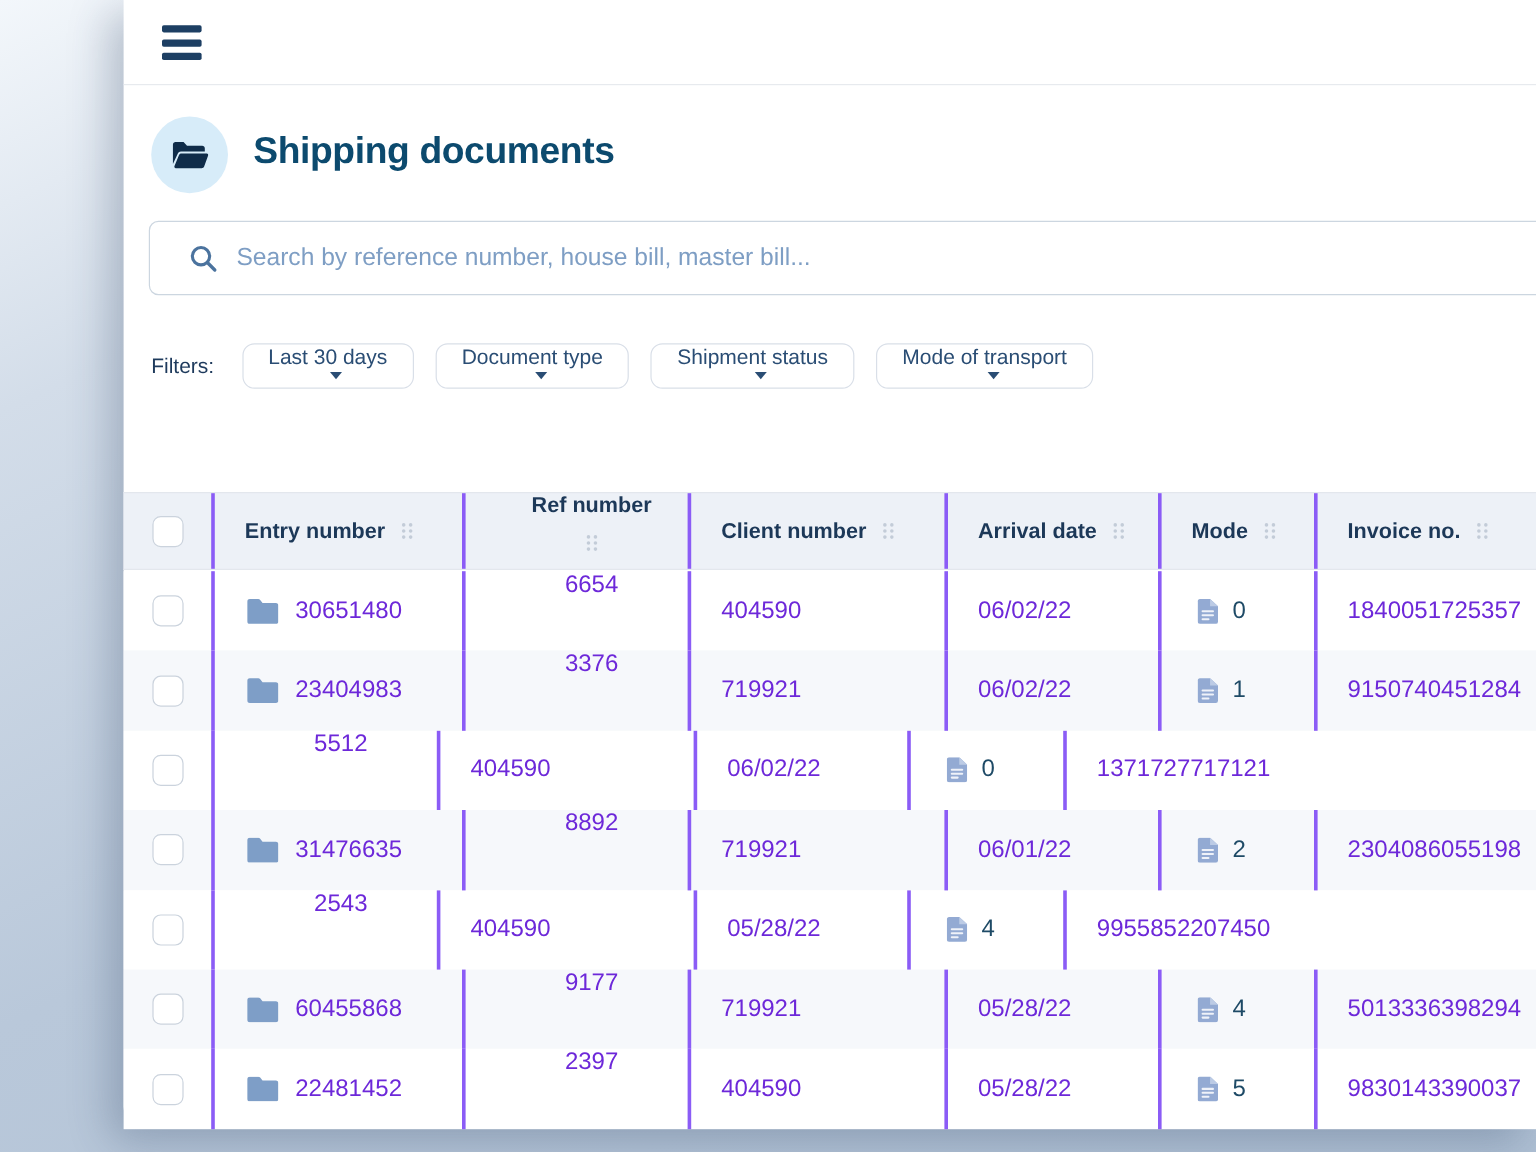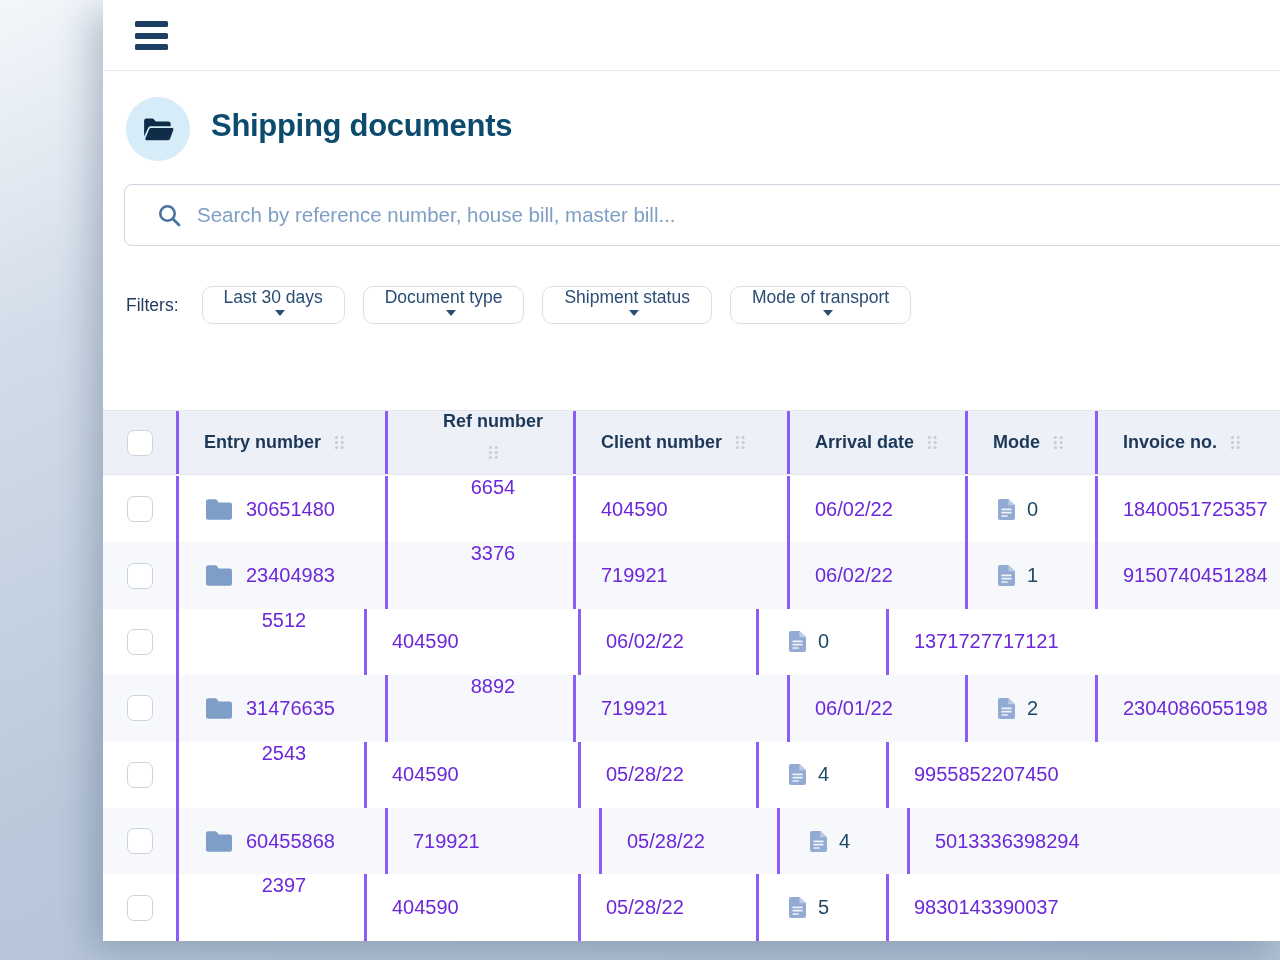--- a/index.html
+++ b/index.html
@@ -311,39 +311,46 @@
     <div class="tr">
       <div class="td c-check">
           <span class="checkbox"></span>
         </div>
       <div class="td c-entry">
         <svg width="26" height="21" viewBox="0 0 24 19">
             <path d="M2 0h6.5a2 2 0 0 1 1.5.7L11.8 3H22a2 2 0 0 1 2 2v12a2 2 0 0 1-2 2H2a2 2 0 0 1-2-2V2a2 2 0 0 1 2-2z" fill="#7e9ec7"></path>
           </svg>
         <span>60455868</span>
       </div>
+      <div class="td c-ref">9177</div>
       <div class="td c-client">719921</div>
       <div class="td c-arrival">05/28/22</div>
       <div class="td c-docs">
         <svg width="17" height="21" viewBox="0 0 18 22">
             <path d="M0 2C0 .9.9 0 2 0h9l7 6.5V20a2 2 0 0 1-2 2H2a2 2 0 0 1-2-2V2z" fill="#93aad3"></path>
             <path d="M11 0l7 6.5h-7z" fill="#bccbe5"></path>
             <rect x="3.5" y="10" width="11" height="1.8" rx=".9" fill="#fff" opacity=".85"></rect>
             <rect x="3.5" y="13.5" width="11" height="1.8" rx=".9" fill="#fff" opacity=".85"></rect>
             <rect x="3.5" y="17" width="7" height="1.8" rx=".9" fill="#fff" opacity=".85"></rect>
           </svg>
         <span>4</span>
       </div>
       <div class="td c-invoice">5013336398294</div>
     </div>
 
     <div class="tr">
       <div class="td c-check">
           <span class="checkbox"></span>
         </div>
+      <div class="td c-entry">
+        <svg width="26" height="21" viewBox="0 0 24 19">
+            <path d="M2 0h6.5a2 2 0 0 1 1.5.7L11.8 3H22a2 2 0 0 1 2 2v12a2 2 0 0 1-2 2H2a2 2 0 0 1-2-2V2a2 2 0 0 1 2-2z" fill="#7e9ec7"></path>
+          </svg>
+        <span>22481452</span>
+      </div>
       <div class="td c-ref">2397</div>
       <div class="td c-client">404590</div>
       <div class="td c-arrival">05/28/22</div>
       <div class="td c-docs">
         <svg width="17" height="21" viewBox="0 0 18 22">
             <path d="M0 2C0 .9.9 0 2 0h9l7 6.5V20a2 2 0 0 1-2 2H2a2 2 0 0 1-2-2V2z" fill="#93aad3"></path>
             <path d="M11 0l7 6.5h-7z" fill="#bccbe5"></path>
             <rect x="3.5" y="10" width="11" height="1.8" rx=".9" fill="#fff" opacity=".85"></rect>
             <rect x="3.5" y="13.5" width="11" height="1.8" rx=".9" fill="#fff" opacity=".85"></rect>
             <rect x="3.5" y="17" width="7" height="1.8" rx=".9" fill="#fff" opacity=".85"></rect>

